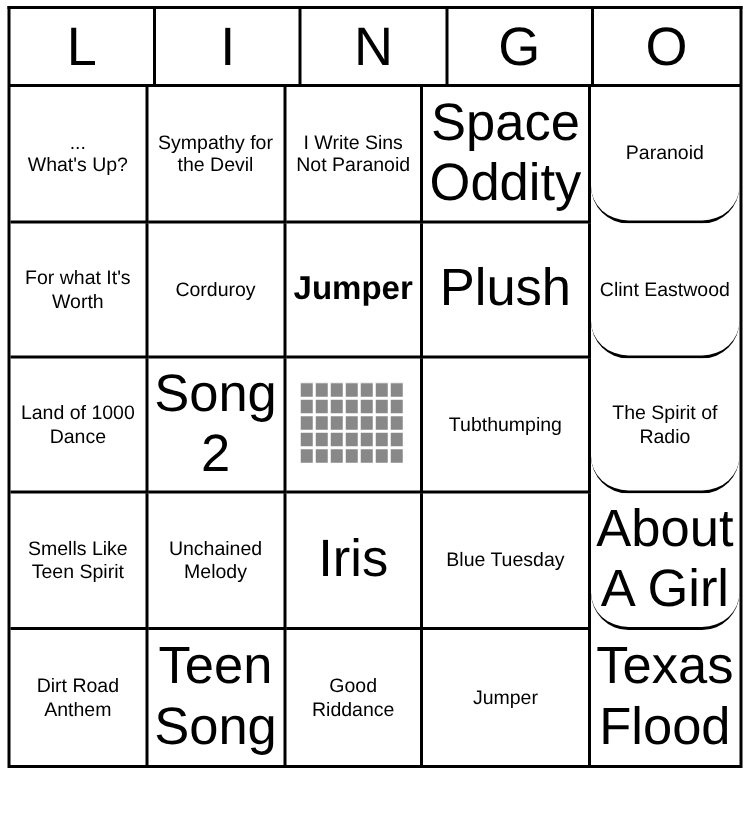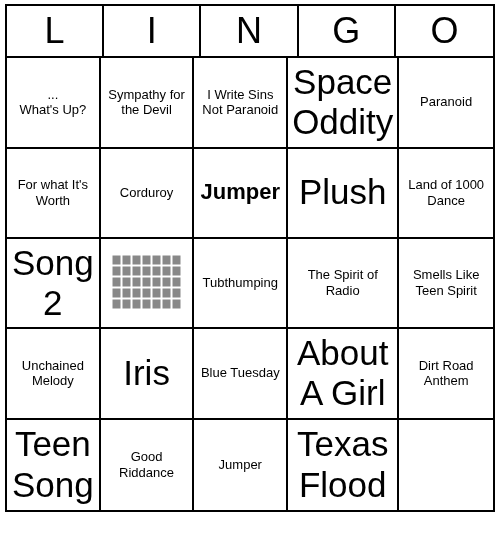--- a/index.html
+++ b/index.html
@@ -57,20 +57,21 @@
       display: flex;
       align-items: center;
       justify-content: center;
       text-align: center;
       padding: 4px;
       position: relative;
     }
 
     .bingo-cell:nth-child(5n) {
       border-right: none;
+      border-radius: 25px;
     }
 
     .bingo-cell:nth-child(n+21) {
       border-bottom: none;
     }
 
     .cell-text {
       font-size: 13px;
       line-height: 1.2;
       display: block;
@@ -117,20 +118,23 @@
         <span class="cell-text">For what It's Worth</span>
       </div>
       <div class="bingo-cell">
         <span class="cell-text">Corduroy</span>
       </div>
       <div class="bingo-cell">
         <span class="cell-text medium">Jumper</span>
       </div>
       <div class="bingo-cell">
         <span class="cell-text xlarge" style="line-height: 1.15;">Plush</span>
+      </div>
+      <div class="bingo-cell">
+        <span class="cell-text">Clint Eastwood</span>
       </div>
       <div class="bingo-cell">
         <span class="cell-text">Land of 1000 Dance</span>
       </div>
       <div class="bingo-cell">
         <span class="cell-text xlarge" style="line-height: 1.15; text-align: center;">Song 2</span>
       </div>
       <div class="bingo-cell">
         <svg width="70" height="55" viewBox="0 0 70 55">
           <rect x="0" y="0" width="9" height="10" fill="#888" stroke="#fff" stroke-width="1"></rect>

